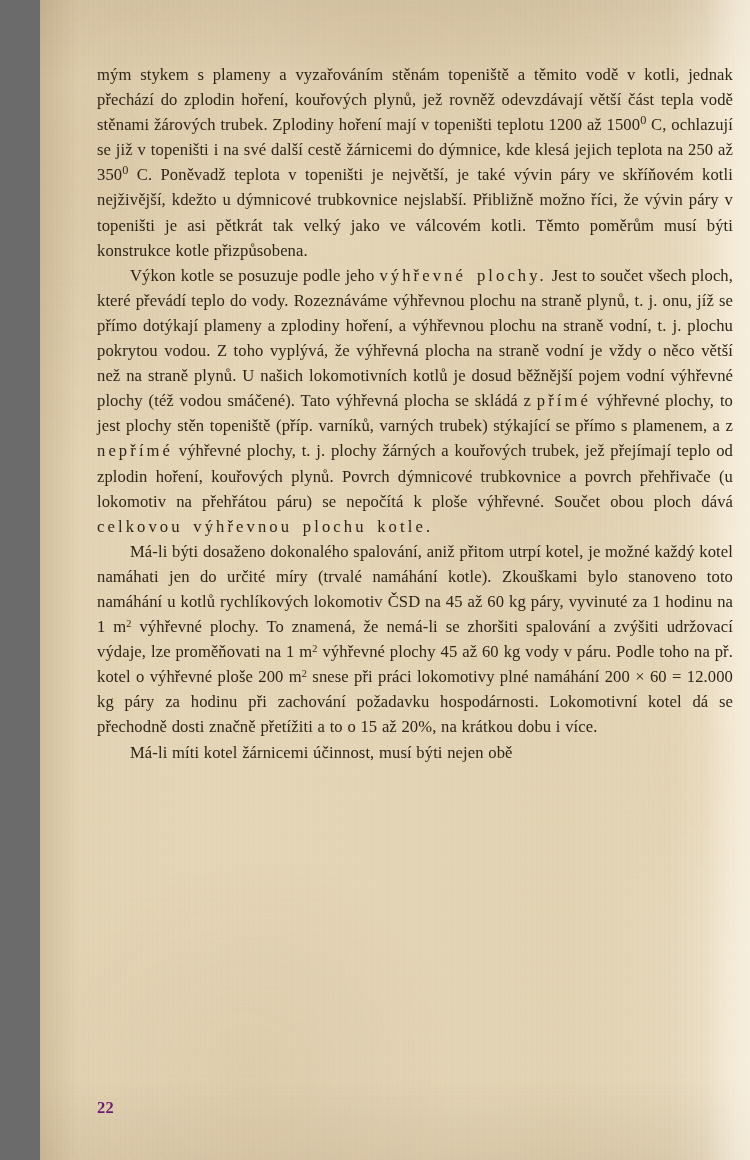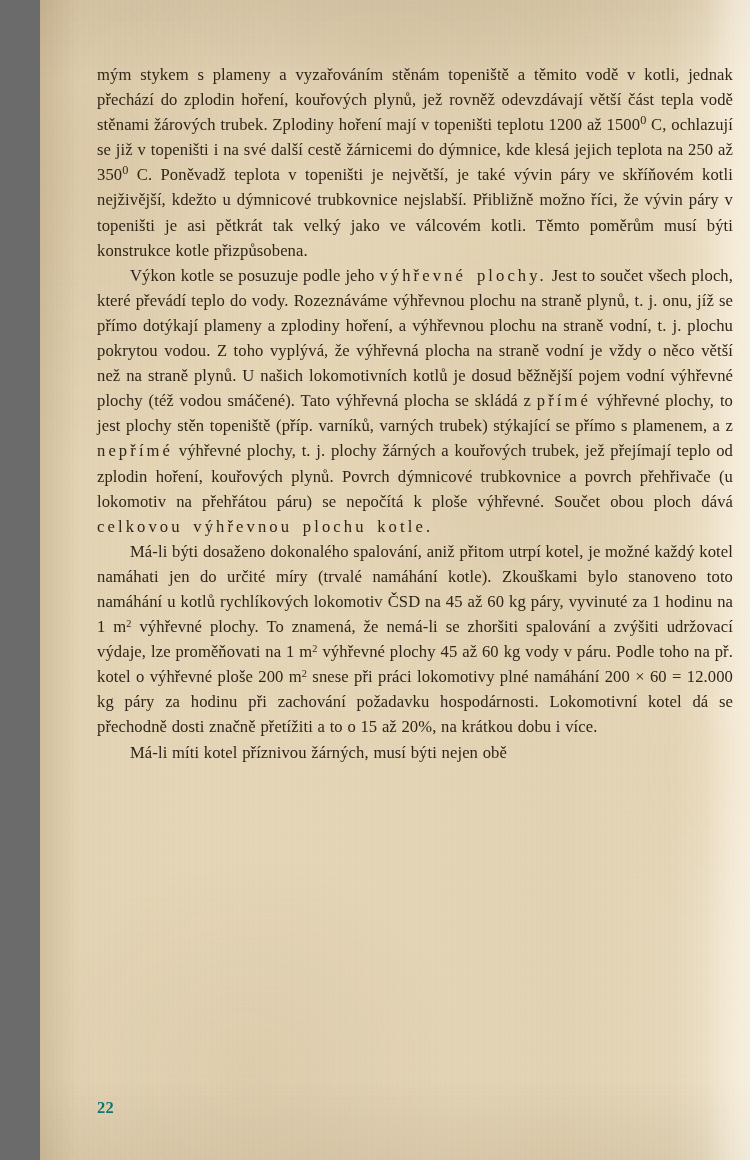--- a/index.html
+++ b/index.html
@@ -126,21 +126,21 @@
     line-height: 0;
   }
   
   #folio {
     position: absolute;
     left: 57px;
     top: 1098px;
     font-family: "Liberation Serif", "DejaVu Serif", serif;
     font-size: 16.5px;
     font-weight: bold;
-    color: #0f766e;
+    color: #701a75;
     letter-spacing: .3px;
   }
   
   #ink-fade {
     position: absolute;
     inset: 0;
     background:
       linear-gradient(90deg, rgba(236,222,196,0) 0%, rgba(236,222,196,0) 84%, rgba(240,230,208,.22) 94%, rgba(240,230,208,.30) 100%);
     pointer-events: none;
   }
@@ -155,18 +155,18 @@
   <div id="paper-hgrain"></div>
   <div id="paper-blotch"></div>
   <div id="paper-vignette"></div>
   <div id="page-curl"></div>
   <div id="ink-fade"></div>
 
   <div id="textblock">
       <p class="noindent"><span>mým stykem s plameny a vyzařováním stěnám topeniště a těmito vodě v kotli, jednak přechází do zplodin hoření, kouřových plynů, jež rovněž odevzdávají větší část tepla vodě stěnami žárových trubek. Zplodiny hoření mají v topeništi teplotu 1200 až 1500</span><span class="deg">0</span><span> C, ochlazují se již v topeništi i na své další cestě žárnicemi do dýmnice, kde klesá jejich teplota na 250 až 350</span><span class="deg">0</span><span> C. Poněvadž teplota v topeništi je největší, je také vývin páry ve skříňovém kotli nejživější, kdežto u dýmnicové trubkovnice nejslabší. Přibližně možno říci, že vývin páry v topeništi je asi pětkrát tak velký jako ve válcovém kotli. Těmto poměrům musí býti konstrukce kotle přizpůsobena.</span></p>
       <p><span>Výkon kotle se posuzuje podle jeho </span><span class="sp">výhřevné plochy.</span><span> Jest to součet všech ploch, které převádí teplo do vody. Rozeznáváme výhřevnou plochu na straně plynů, t. j. onu, jíž se přímo dotýkají plameny a zplodiny hoření, a výhřevnou plochu na straně vodní, t. j. plochu pokrytou vodou. Z toho vyplývá, že výhřevná plocha na straně vodní je vždy o něco větší než na straně plynů. U našich lokomotivních kotlů je dosud běžnější pojem vodní výhřevné plochy (též vodou smáčené). Tato výhřevná plocha se skládá z </span><span class="sp">přímé</span><span> výhřevné plochy, to jest plochy stěn topeniště (příp. varníků, varných trubek) stýkající se přímo s plamenem, a z </span><span class="sp">nepřímé</span><span> výhřevné plochy, t. j. plochy žárných a kouřových trubek, jež přejímají teplo od zplodin hoření, kouřových plynů. Povrch dýmnicové trubkovnice a povrch přehřivače (u lokomotiv na přehřátou páru) se nepočítá k ploše výhřevné. Součet obou ploch dává </span><span class="sp">celkovou výhřevnou plochu kotle.</span></p>
       <p><span>Má-li býti dosaženo dokonalého spalování, aniž přitom utrpí kotel, je možné každý kotel namáhati jen do určité míry (trvalé namáhání kotle). Zkouškami bylo stanoveno toto namáhání u kotlů rychlíkových lokomotiv ČSD na 45 až 60 kg páry, vyvinuté za 1 hodinu na 1 m</span><sup>2</sup><span> výhřevné plochy. To znamená, že nemá-li se zhoršiti spalování a zvýšiti udržovací výdaje, lze proměňovati na 1 m</span><sup>2</sup><span> výhřevné plochy 45 až 60 kg vody v páru. Podle toho na př. kotel o výhřevné ploše 200 m</span><sup>2</sup><span> snese při práci lokomotivy plné namáhání 200 × 60 = 12.000 kg páry za hodinu při zachování požadavku hospodárnosti. Lokomotivní kotel dá se přechodně dosti značně přetížiti a to o 15 až 20%, na krátkou dobu i více.</span></p>
-      <p><span>Má-li míti kotel příznivou žárných, musí býti nejen obě</span></p>
+      <p><span>Má-li míti kotel žárnicemi účinnost, musí býti nejen obě</span></p>
     </div>
 
   <div id="folio">22</div>
 
 </div>
 
 </body></html>

